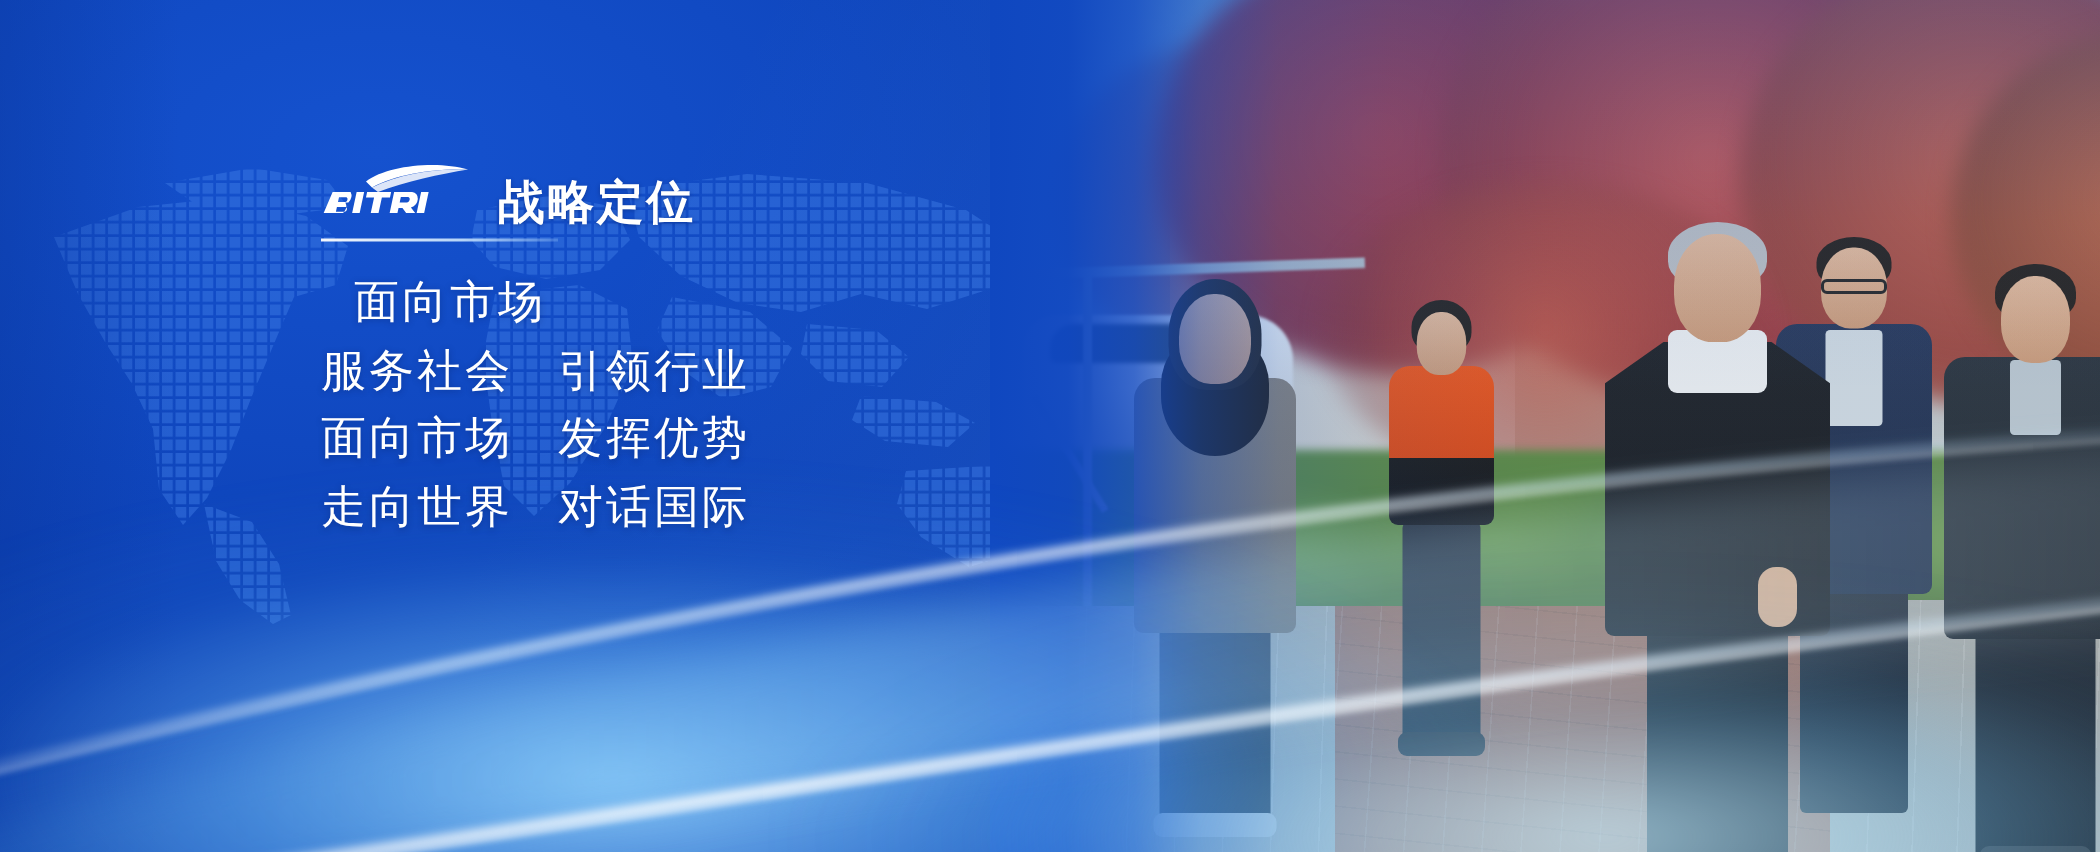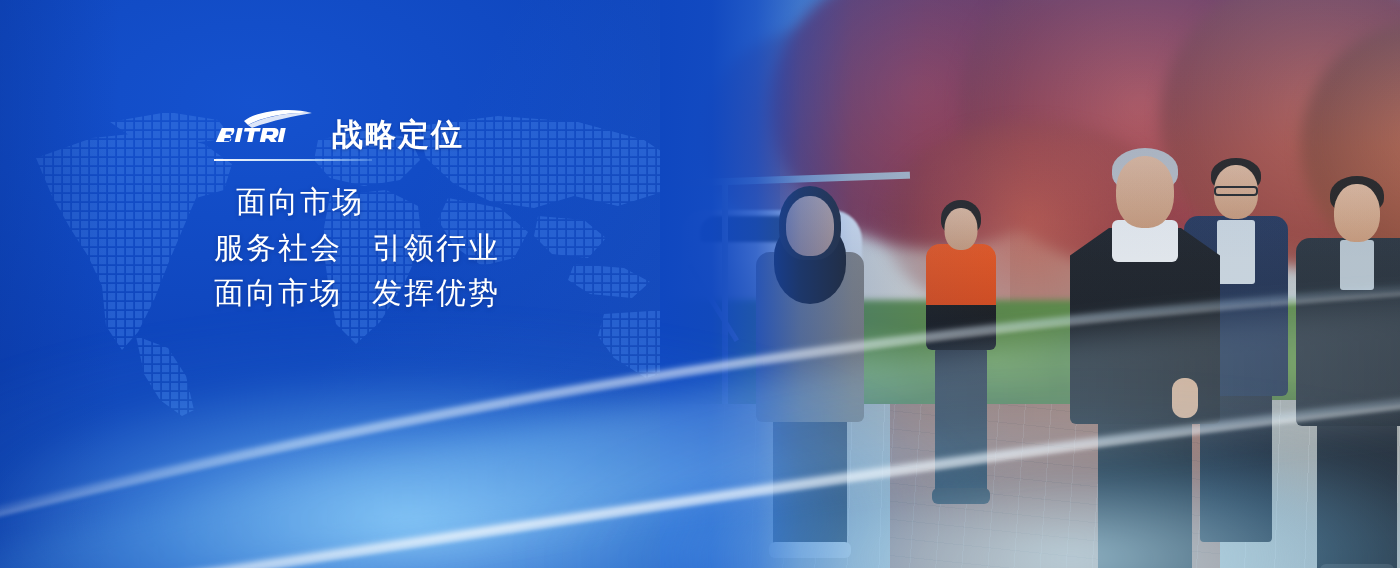--- a/index.html
+++ b/index.html
@@ -524,17 +524,19 @@
       </div>
       <div class="slogan-row">
         <span class="slogan-a">服务社会</span>
         <span class="slogan-b">引领行业</span>
       </div>
       <div class="slogan-row">
         <span class="slogan-a">面向市场</span>
         <span class="slogan-b">发挥优势</span>
       </div>
       <div class="slogan-row">
+        <span class="slogan-a">走向世界</span>
+        <span class="slogan-b">对话国际</span>
       </div>
     </div>
 
   </div>
 </div>
 
 </body></html>

